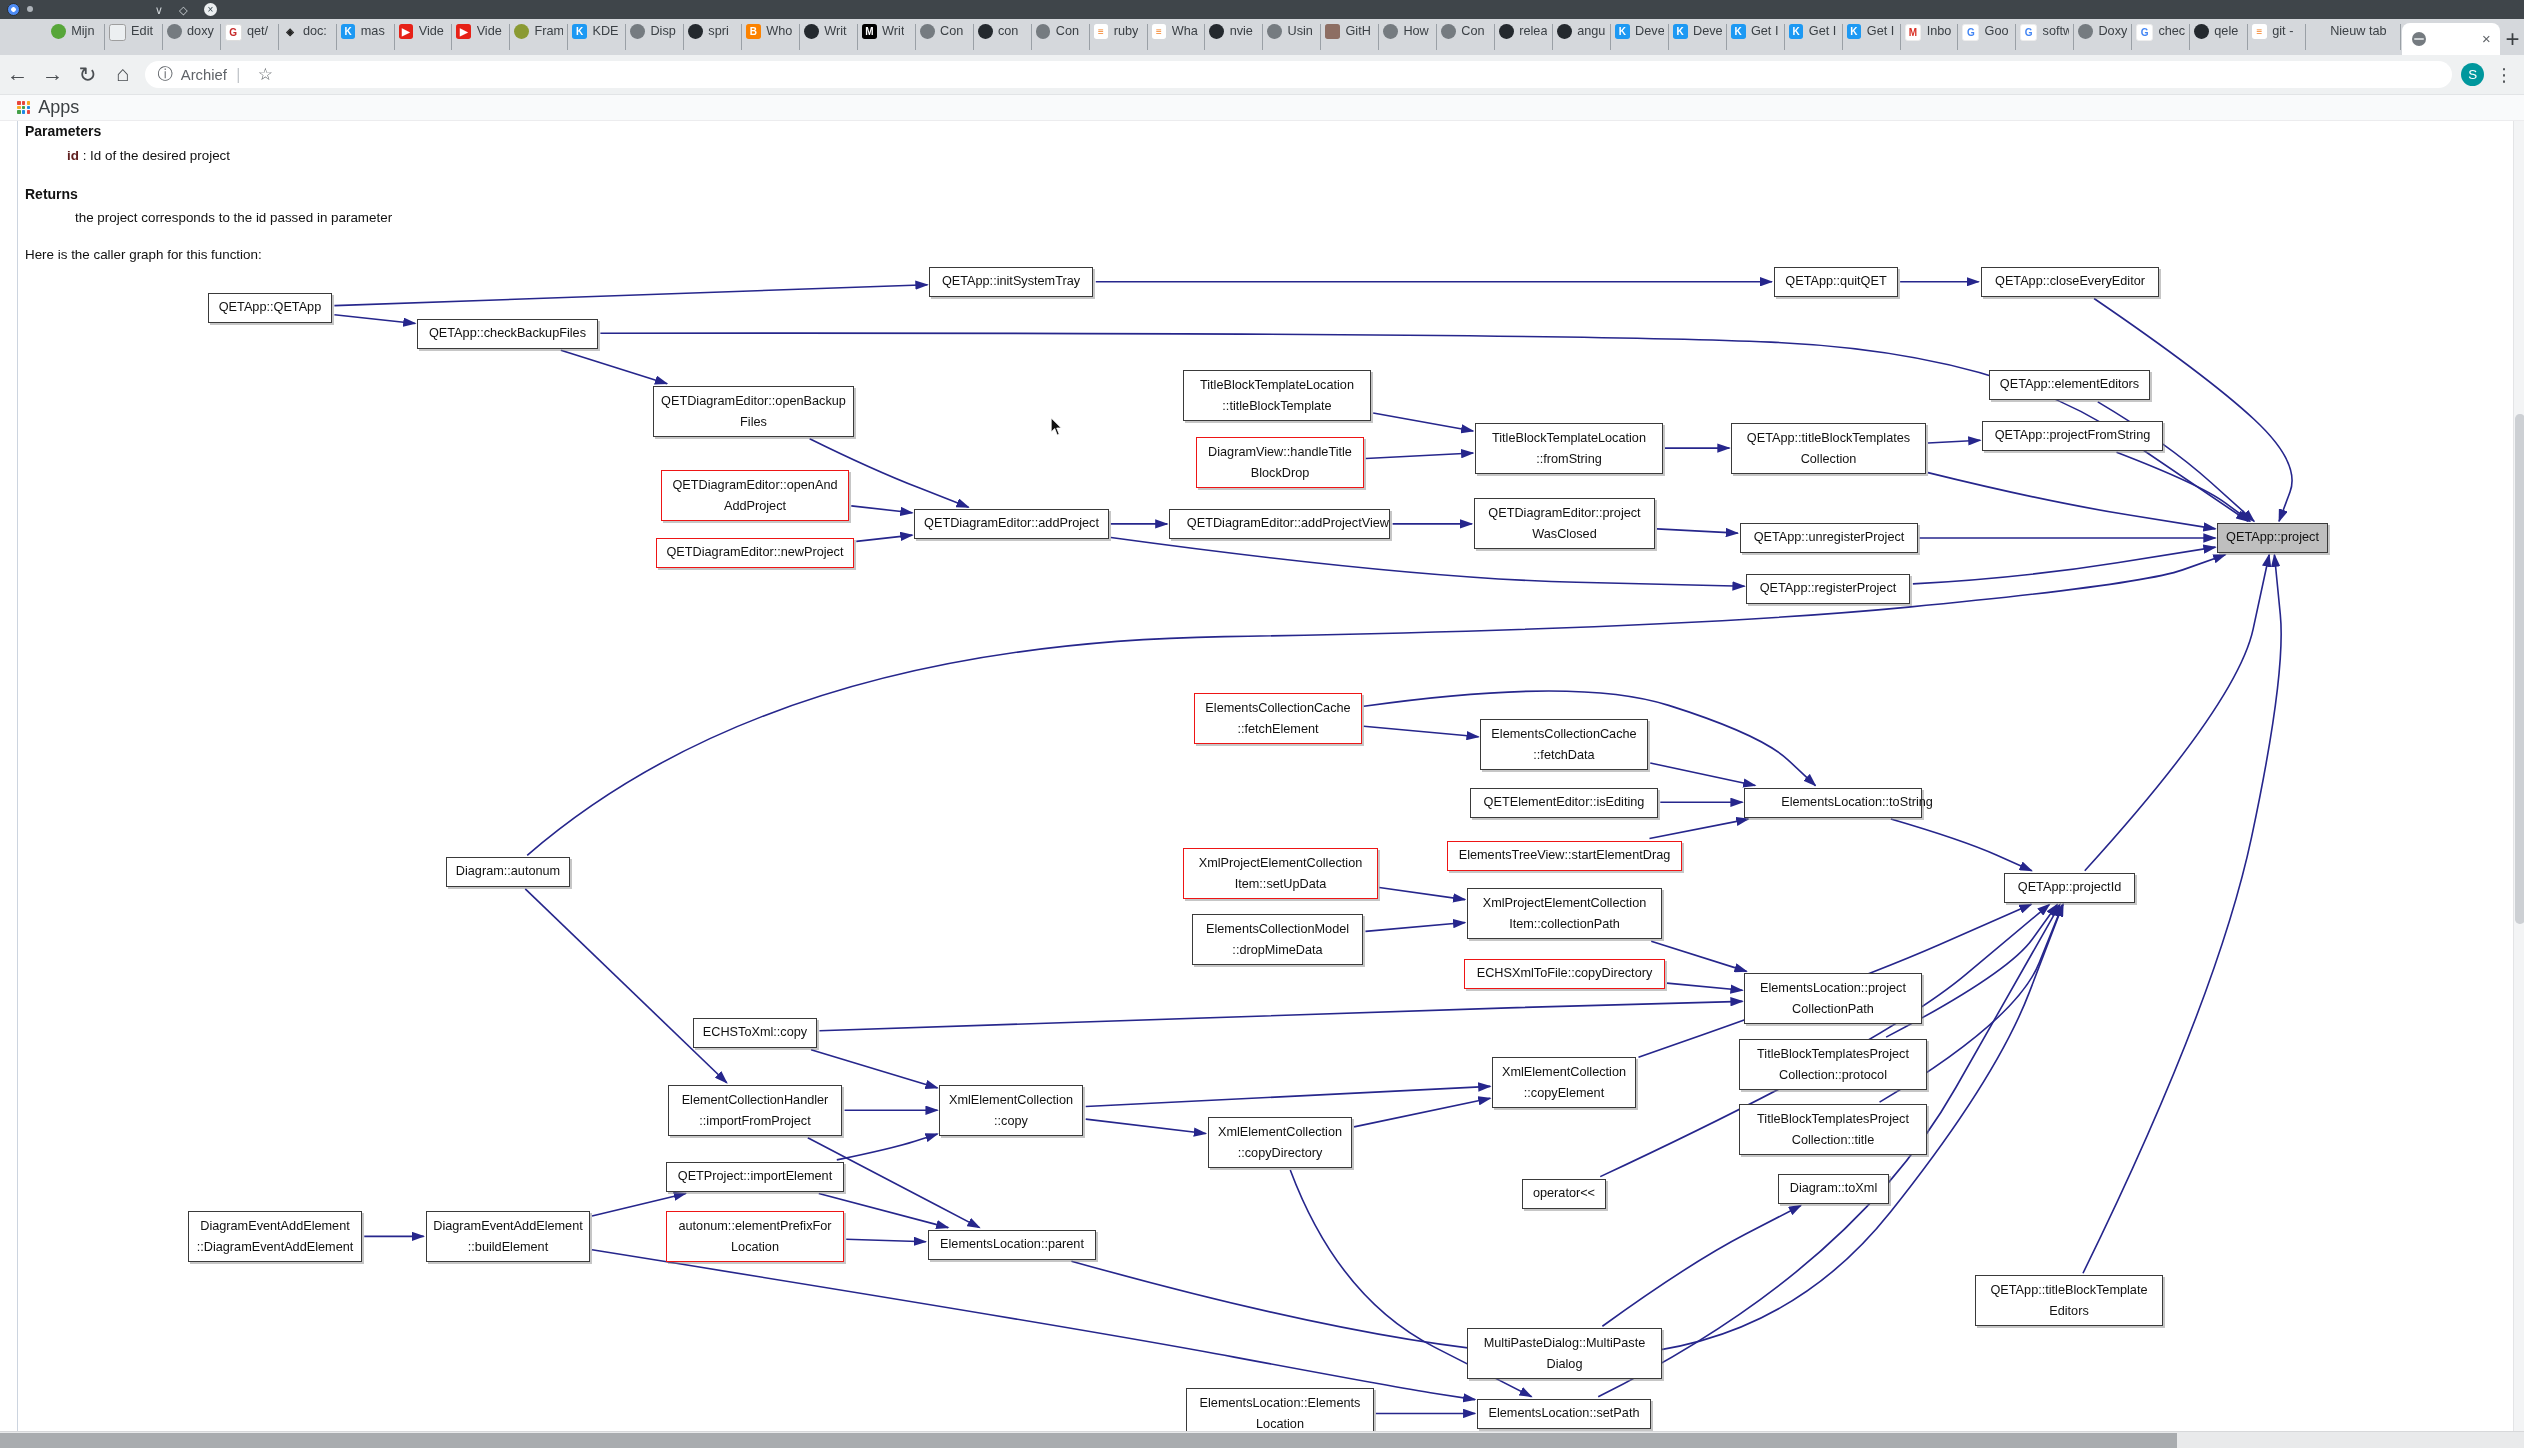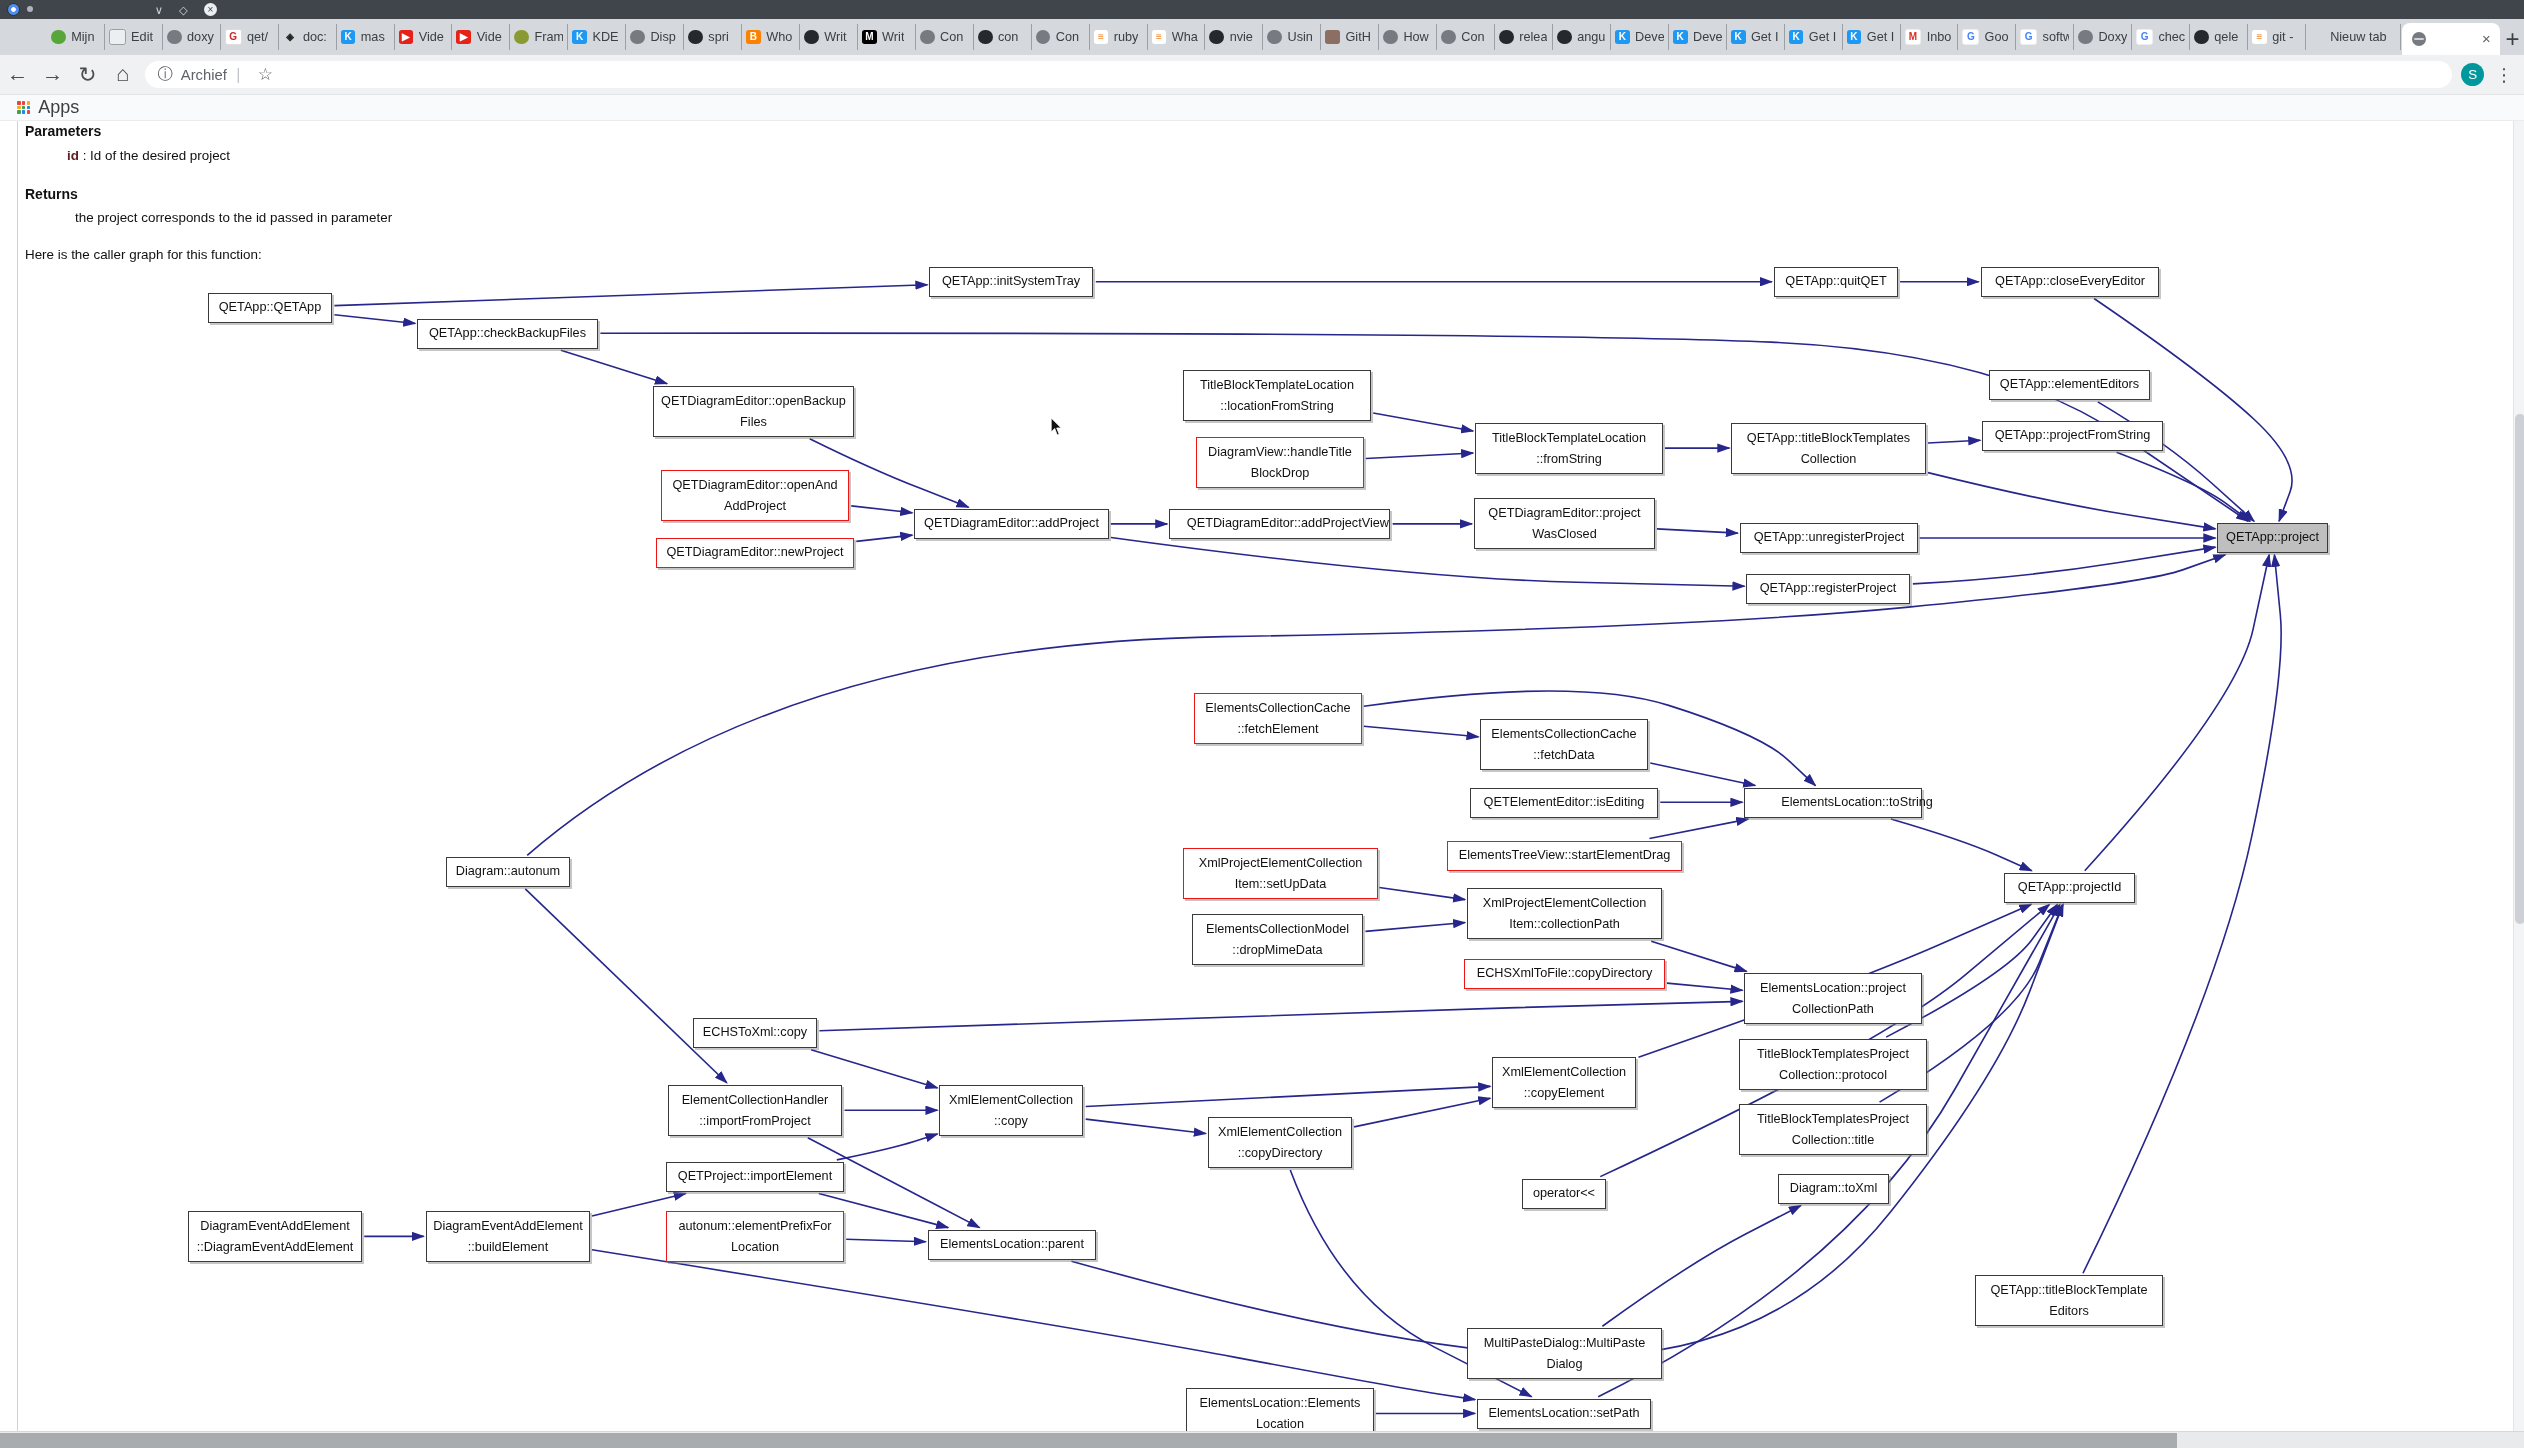--- a/index.html
+++ b/index.html
@@ -12,21 +12,21 @@
             background:radial-gradient(circle,#fff 0 28%,#4e8cf5 30% 100%);border:0.7px solid #2b3137;}
   .pin-dot{width:6px;height:6px;border-radius:50%;background:#aeb4ba;}
   .tb-title{flex:1;text-align:center;font-size:10.7px;color:#dfe2e4;}
   .tb-controls{display:flex;align-items:center;gap:16px;padding-right:10.7px;font-size:11.4px;color:#cfd4d8;}
   .tb-controls .close{width:13.4px;height:13.4px;border-radius:50%;background:#eceff1;color:#37474f;
             display:flex;align-items:center;justify-content:center;font-size:10px;}
   
   .tabstrip{position:absolute;left:0;top:19px;width:2525px;height:36px;background:#d5d8dc;
             display:flex;align-items:flex-end;}
   .tabs-flex{display:flex;flex:0 0 auto;width:2354px;height:36px;align-items:center;margin-left:47px;min-width:0;}
-  .tab{flex:1 1 0;min-width:0;display:flex;align-items:center;height:25.5px;padding:0 4px;
+  .tab{flex:1 1 0;min-width:0;display:flex;height:25.5px;padding:0 4px;
        border-right:0.7px solid #9aa0a6;color:#3b4045;font-size:12.7px;cursor:default;}
   .tab:last-child{flex:0 0 86px;}
   .tabicon{flex:0 0 14.8px;width:14.8px;height:14.8px;margin-right:5.4px;display:flex;align-items:center;
        justify-content:center;font-size:10px;font-weight:bold;line-height:1;}
   .tab-label{overflow:hidden;white-space:nowrap;}
   .tab-active{flex:0 0 79px;height:32px;background:#fff;border-radius:8px 8px 0 0;
        display:flex;align-items:center;justify-content:space-between;padding:0 9.4px;margin-left:1.3px;}
   .tab-active .x{color:#5f6368;font-size:14.8px;}
   .globe-ic{width:14.8px;height:14.8px;border-radius:50%;background:#757b80;position:relative;}
   .globe-ic:after{content:"";position:absolute;left:2.7px;top:6px;width:9.4px;height:2px;background:#cfd3d6;border-radius:1.3px;}
@@ -156,21 +156,21 @@
     </div>
     <div class="gnode" style="left: 417px; top: 319px; width: 181px; height: 29.5px;">
       <div>QETApp::checkBackupFiles</div>
     </div>
     <div class="gnode" style="left: 653px; top: 386px; width: 201px; height: 51px;">
       <div>QETDiagramEditor::openBackup</div>
       <div>Files</div>
     </div>
     <div class="gnode" style="left: 1183px; top: 370px; width: 188px; height: 51px;">
       <div>TitleBlockTemplateLocation</div>
-      <div>::locationFromString</div>
+      <div>::titleBlockTemplate</div>
     </div>
     <div class="gnode red" style="left: 1196px; top: 437px; width: 168px; height: 51px;">
       <div>DiagramView::handleTitle</div>
       <div>BlockDrop</div>
     </div>
     <div class="gnode" style="left: 1475px; top: 423px; width: 188px; height: 51px;">
       <div>TitleBlockTemplateLocation</div>
       <div>::fromString</div>
     </div>
     <div class="gnode" style="left: 1731px; top: 423px; width: 195px; height: 51px;">

